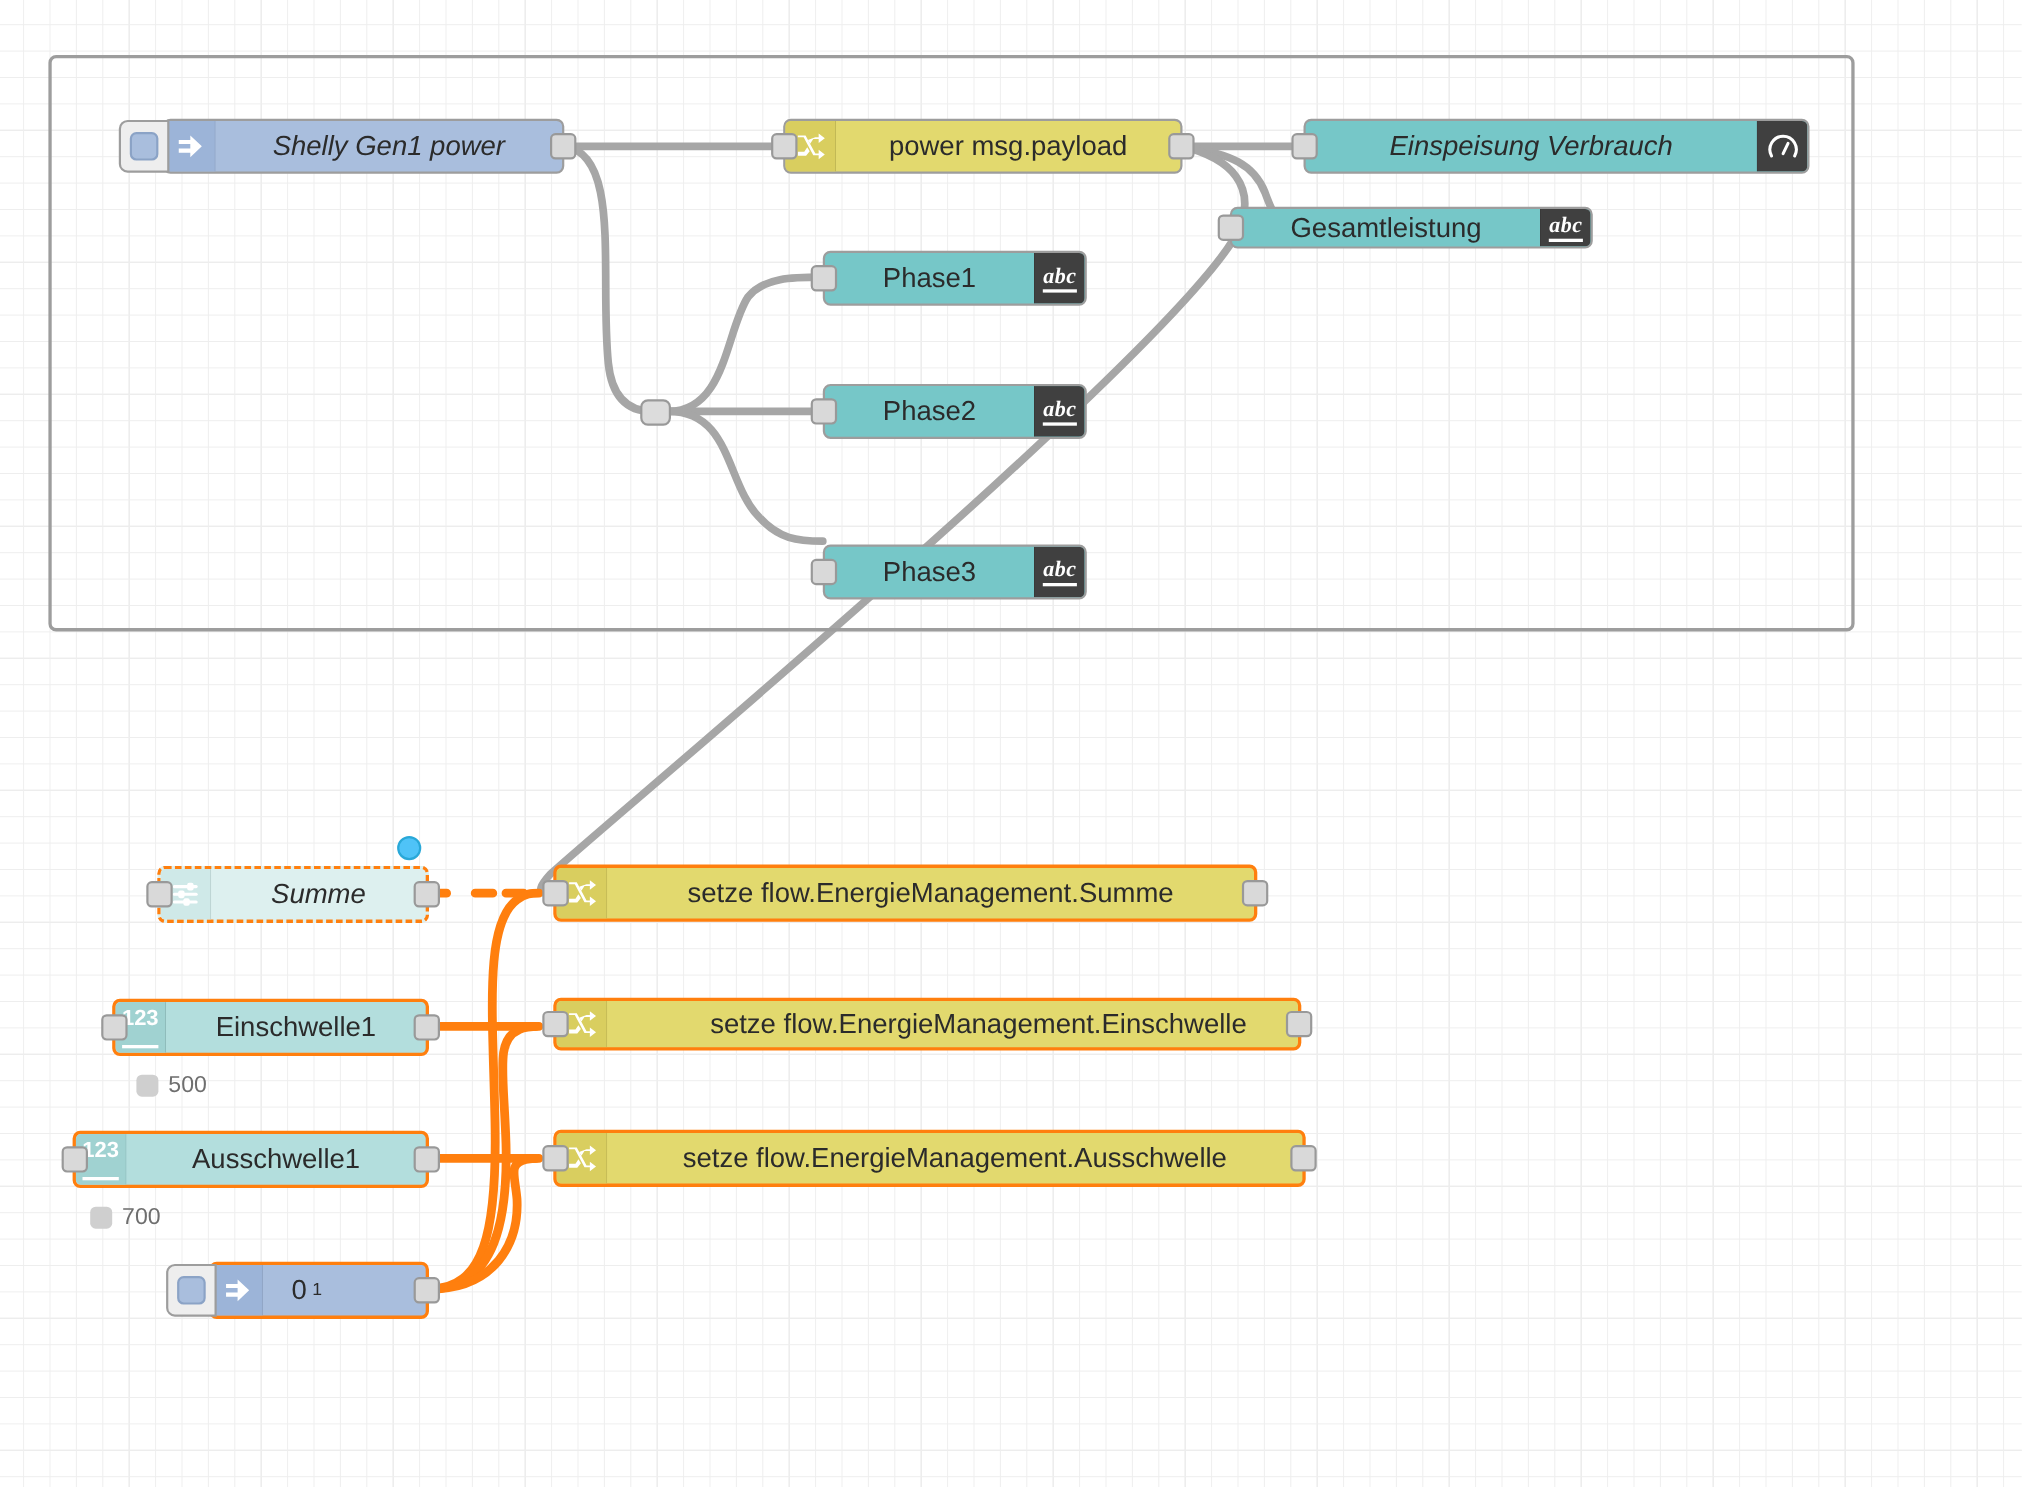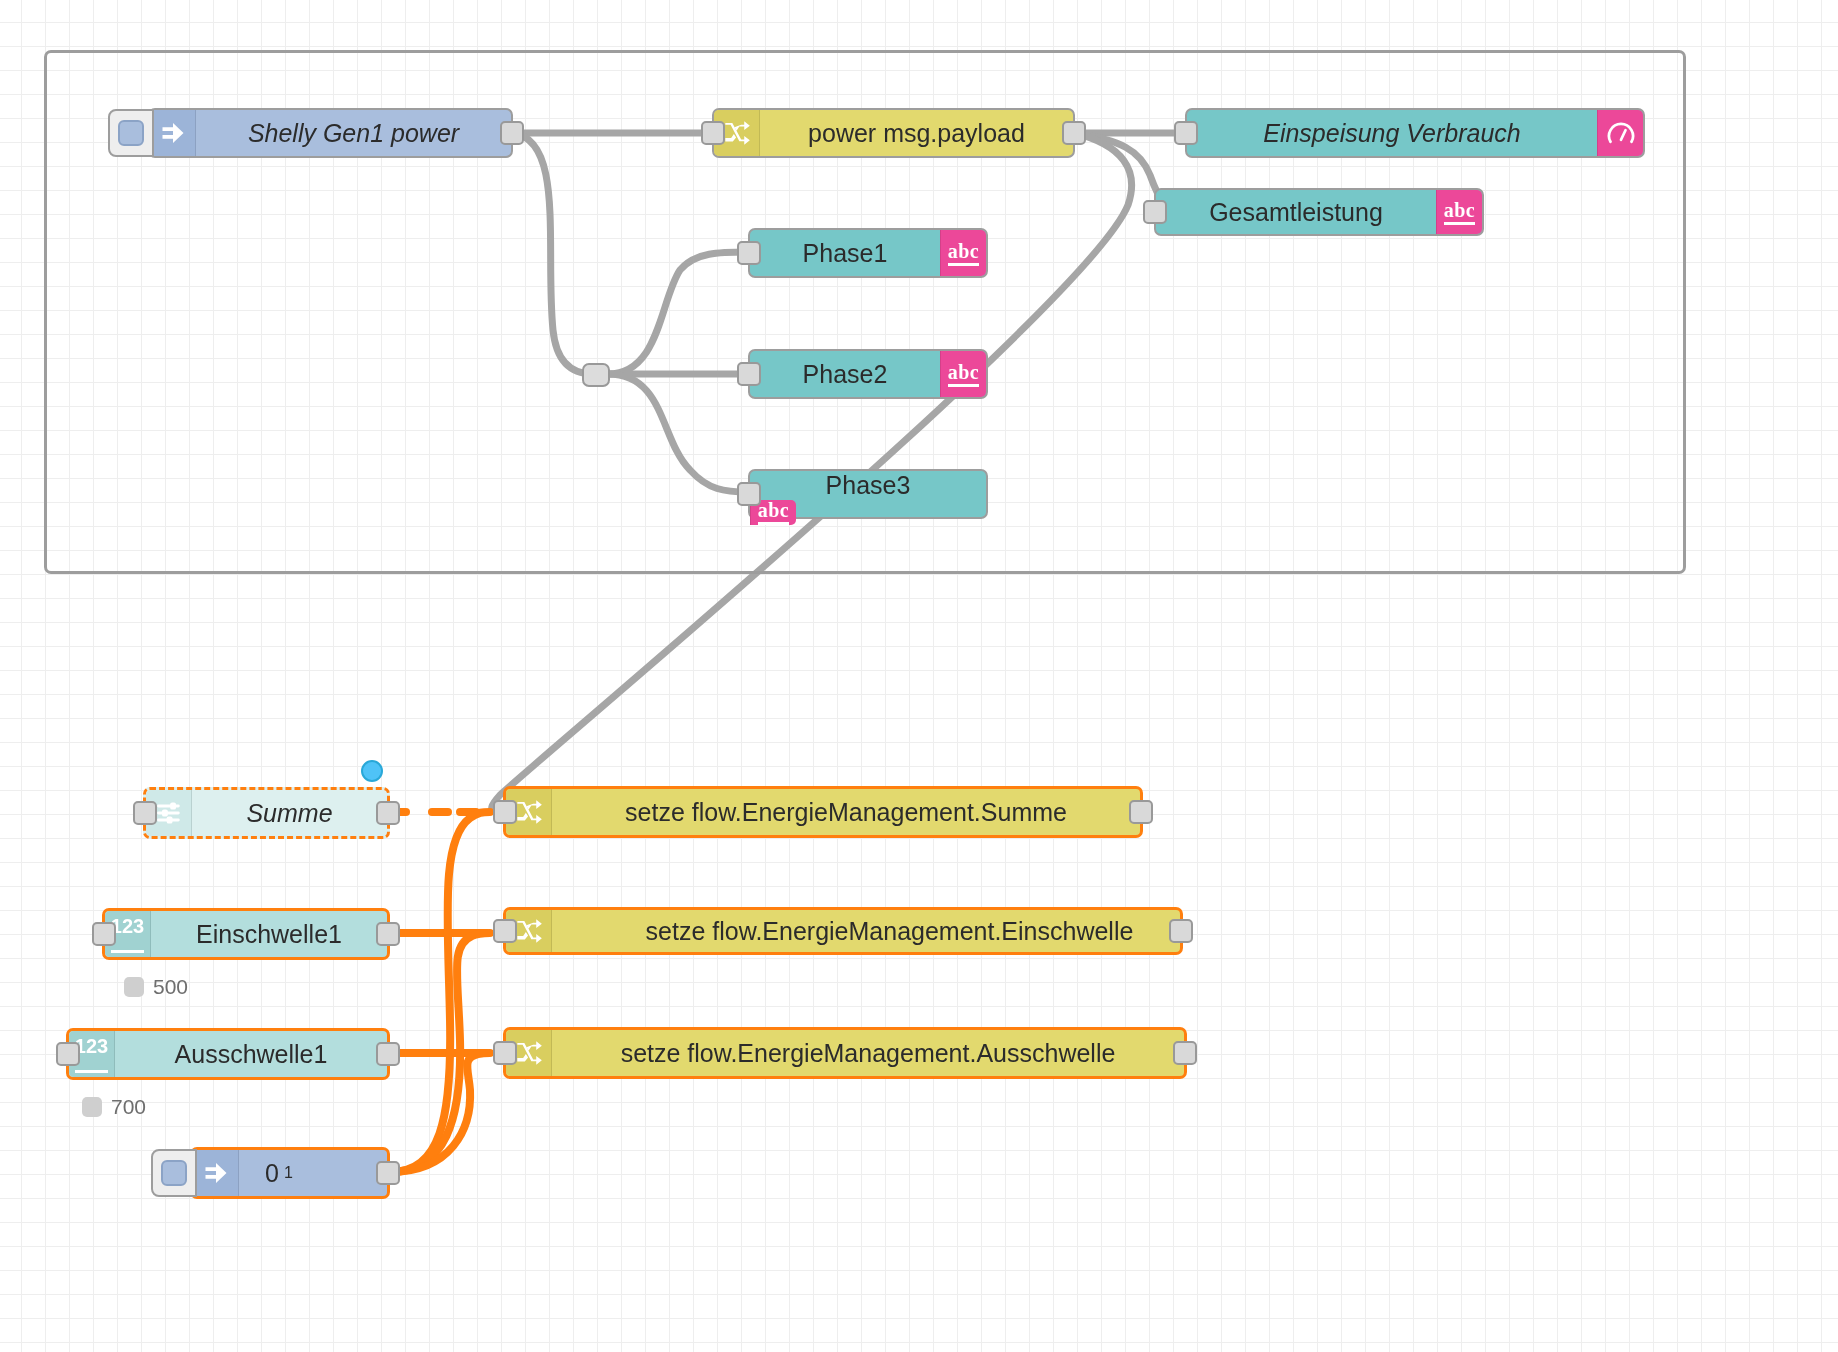--- a/index.html
+++ b/index.html
@@ -91,21 +91,21 @@
   }
   .port.in  { left: -13px; }
   .port.out { right: -13px; }
 
   
   .n-inject   { background: #a9bedd; }
   .n-inject .icotray { background: #9cb4d8; }
   .n-change   { background: #e2d96e; }
   .n-change .icotray { background: #d9ce5f; }
   .n-teal     { background: #76c7c8; }
-  .n-teal .icotray { background: #ec4899; }
+  .n-teal .icotray { background: #404040; font-style: italic; }
   .n-tealpale { background: #b3dedd; }
   .n-tealpale .icotray { background: #a0d2d1; }
   .n-tealfaint{ background: #ddf0ef; }
   .n-tealfaint .icotray { background: #cfe9e8; }
 
   .italic { font-style: italic; }
   .muted  { color: #8d8d8d; }
 
   
   .inject-btn {
@@ -251,21 +251,21 @@
     <div class="body italic">Einspeisung Verbrauch</div>
     <div class="icotray right">
       <svg width="30" height="30" viewBox="0 0 24 24">
         <path d="M3.6 19 A9.6 9.6 0 1 1 20.4 19" fill="none" stroke="#ffffff" stroke-width="2.2" stroke-linecap="round"></path>
         <path d="M12 17.4 L15.6 9.8" stroke="#ffffff" stroke-width="2.2" stroke-linecap="round"></path>
       </svg>
     </div>
     <span class="port in"></span>
   </div>
 
-  <div class="node n-teal" style="left:1154px; top:188px; width:330px; height:48px;">
+  <div class="node n-teal" style="left:1118px; top:188px; width:330px; height:38px;">
     <div class="body">Gesamtleistung</div>
     <div class="icotray right">
       <span class="abc">abc</span>
     </div>
     <span class="port in"></span>
   </div>
 
   <div class="node n-teal" style="left:748px; top:228px; width:240px; height:50px;">
     <div class="body">Phase1</div>
     <div class="icotray right">
@@ -275,21 +275,21 @@
   </div>
 
   <div class="node n-teal" style="left:748px; top:349px; width:240px; height:50px;">
     <div class="body">Phase2</div>
     <div class="icotray right">
       <span class="abc">abc</span>
     </div>
     <span class="port in"></span>
   </div>
 
-  <div class="node n-teal" style="left:748px; top:469px; width:240px; height:50px;flex-direction:column;">
+  <div class="node n-teal" style="left:748px; top:495px; width:240px; height:50px;">
     <div class="body">Phase3</div>
     <div class="icotray right">
       <span class="abc">abc</span>
     </div>
     <span class="port in"></span>
   </div>
 
   <div class="node n-change selected" style="left:503px; top:786px; width:640px; height:52px;">
     <div class="icotray">
       <svg width="28" height="28" viewBox="0 0 24 24">

